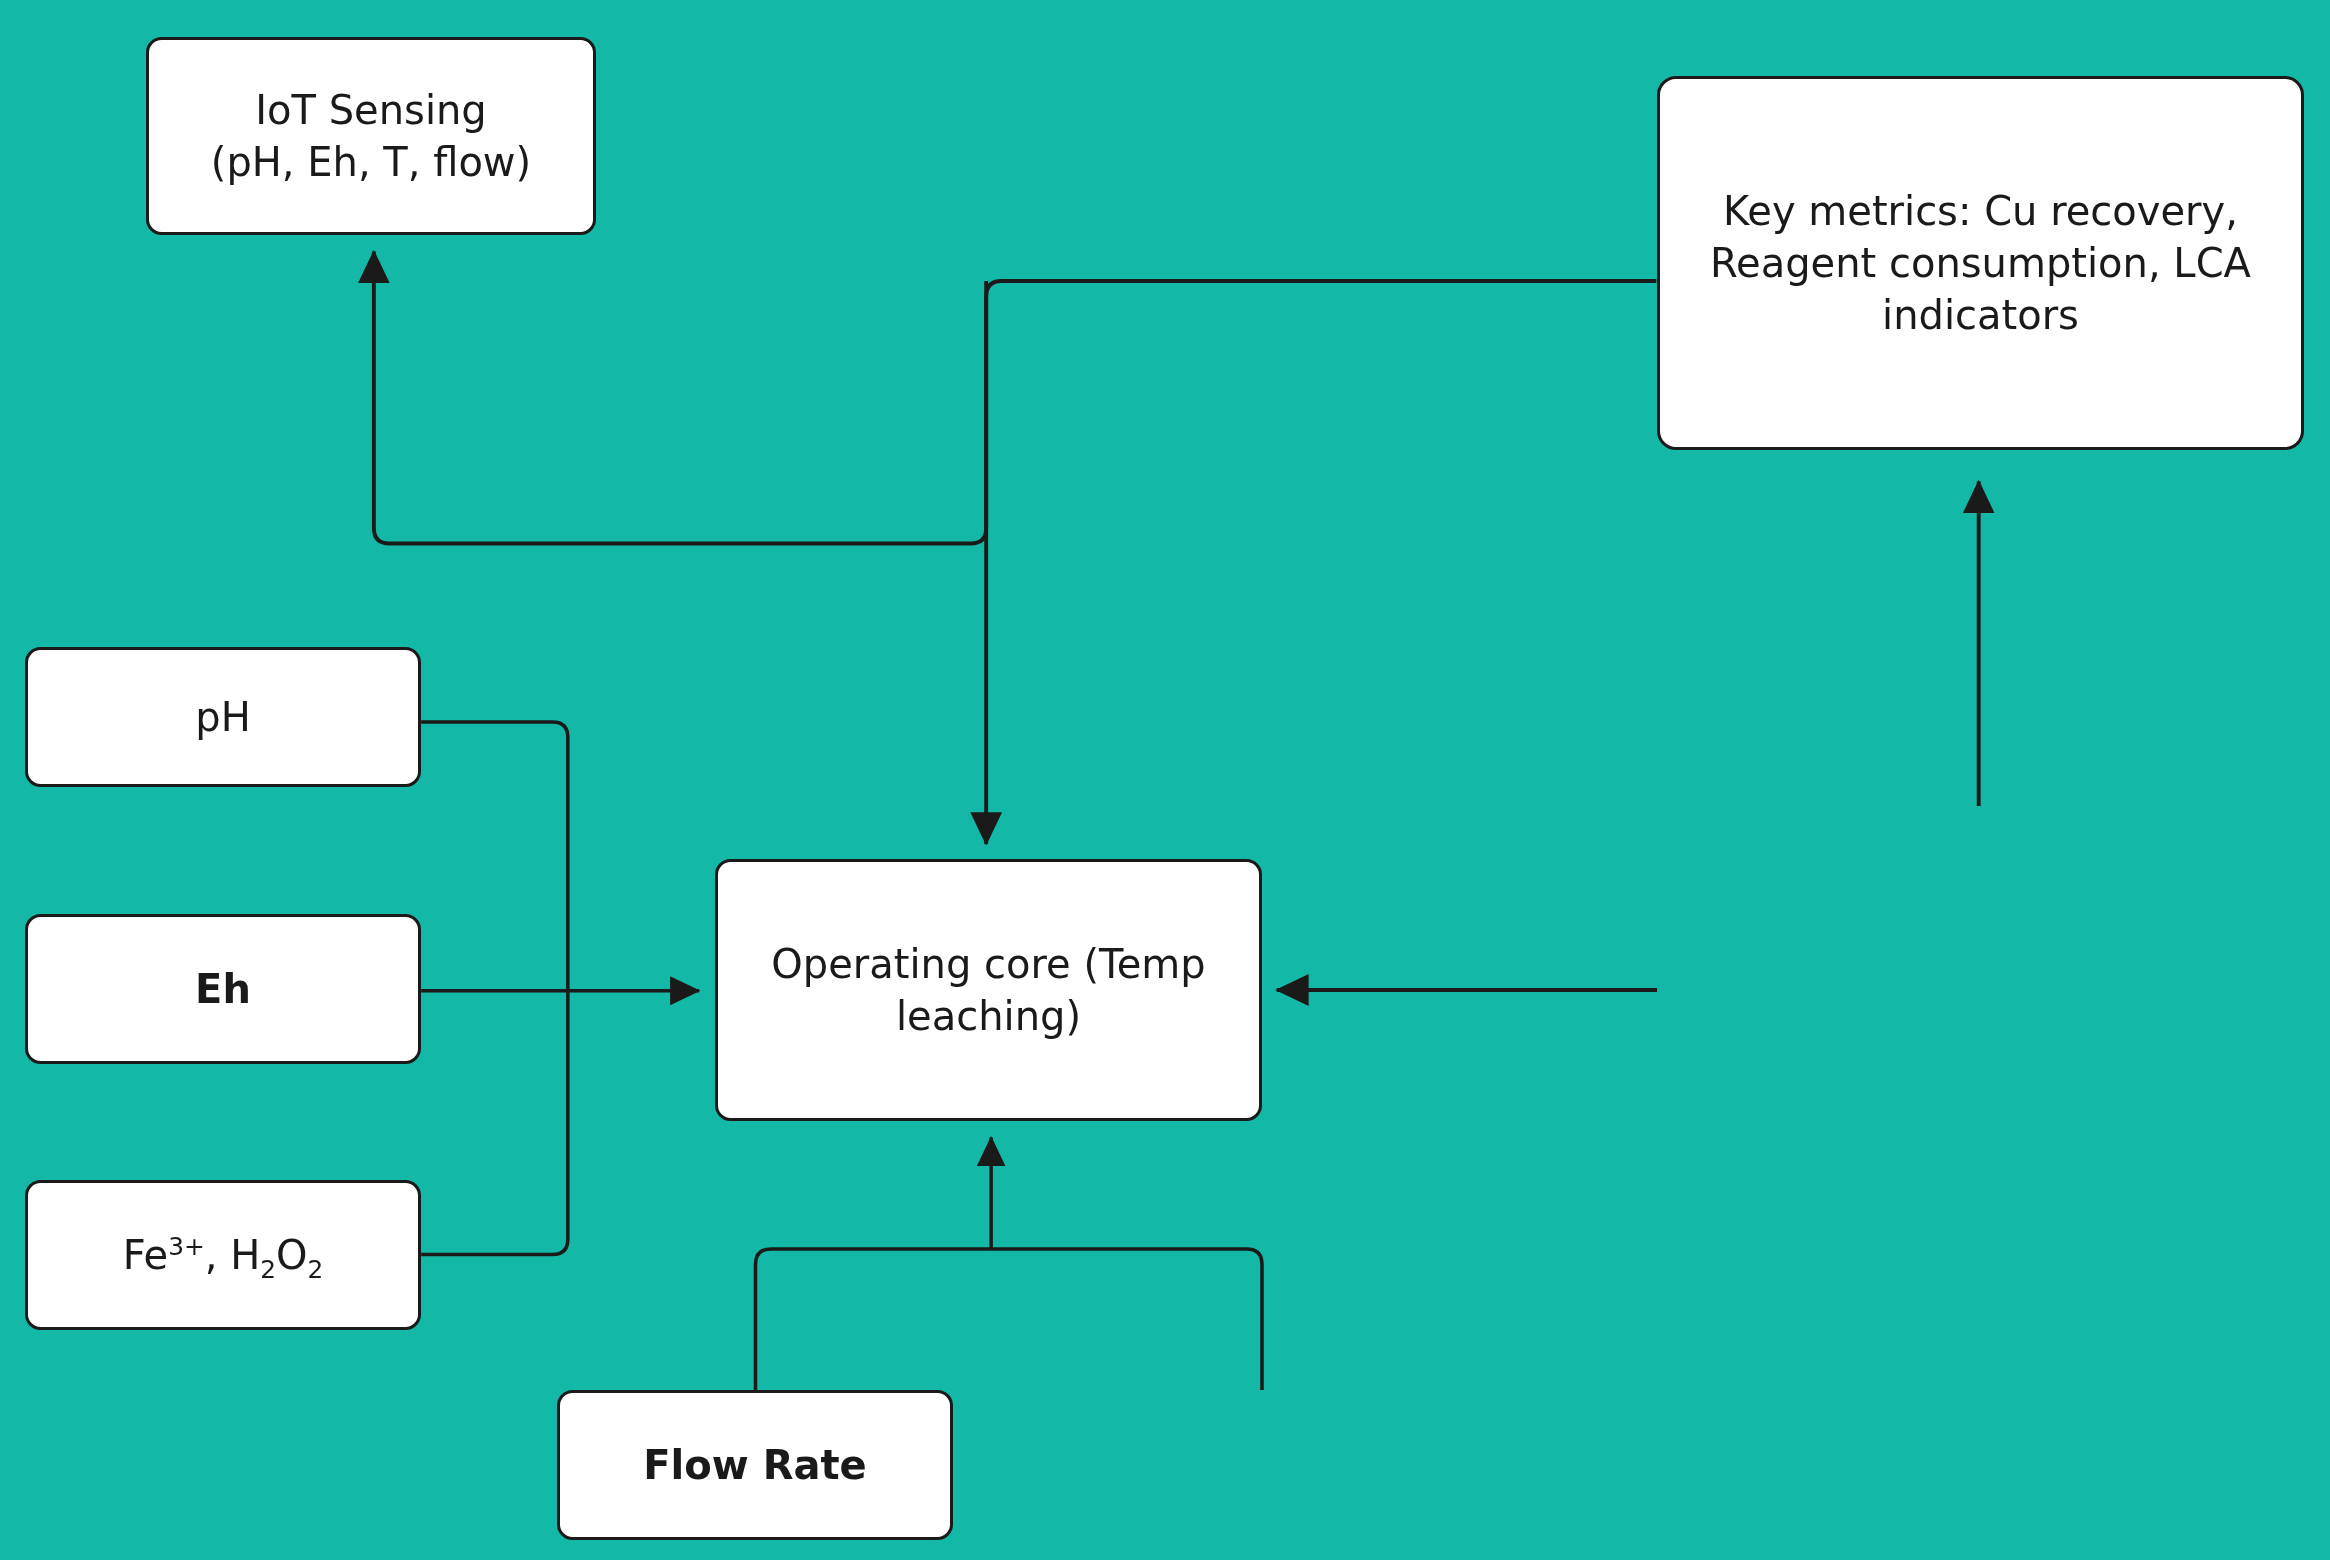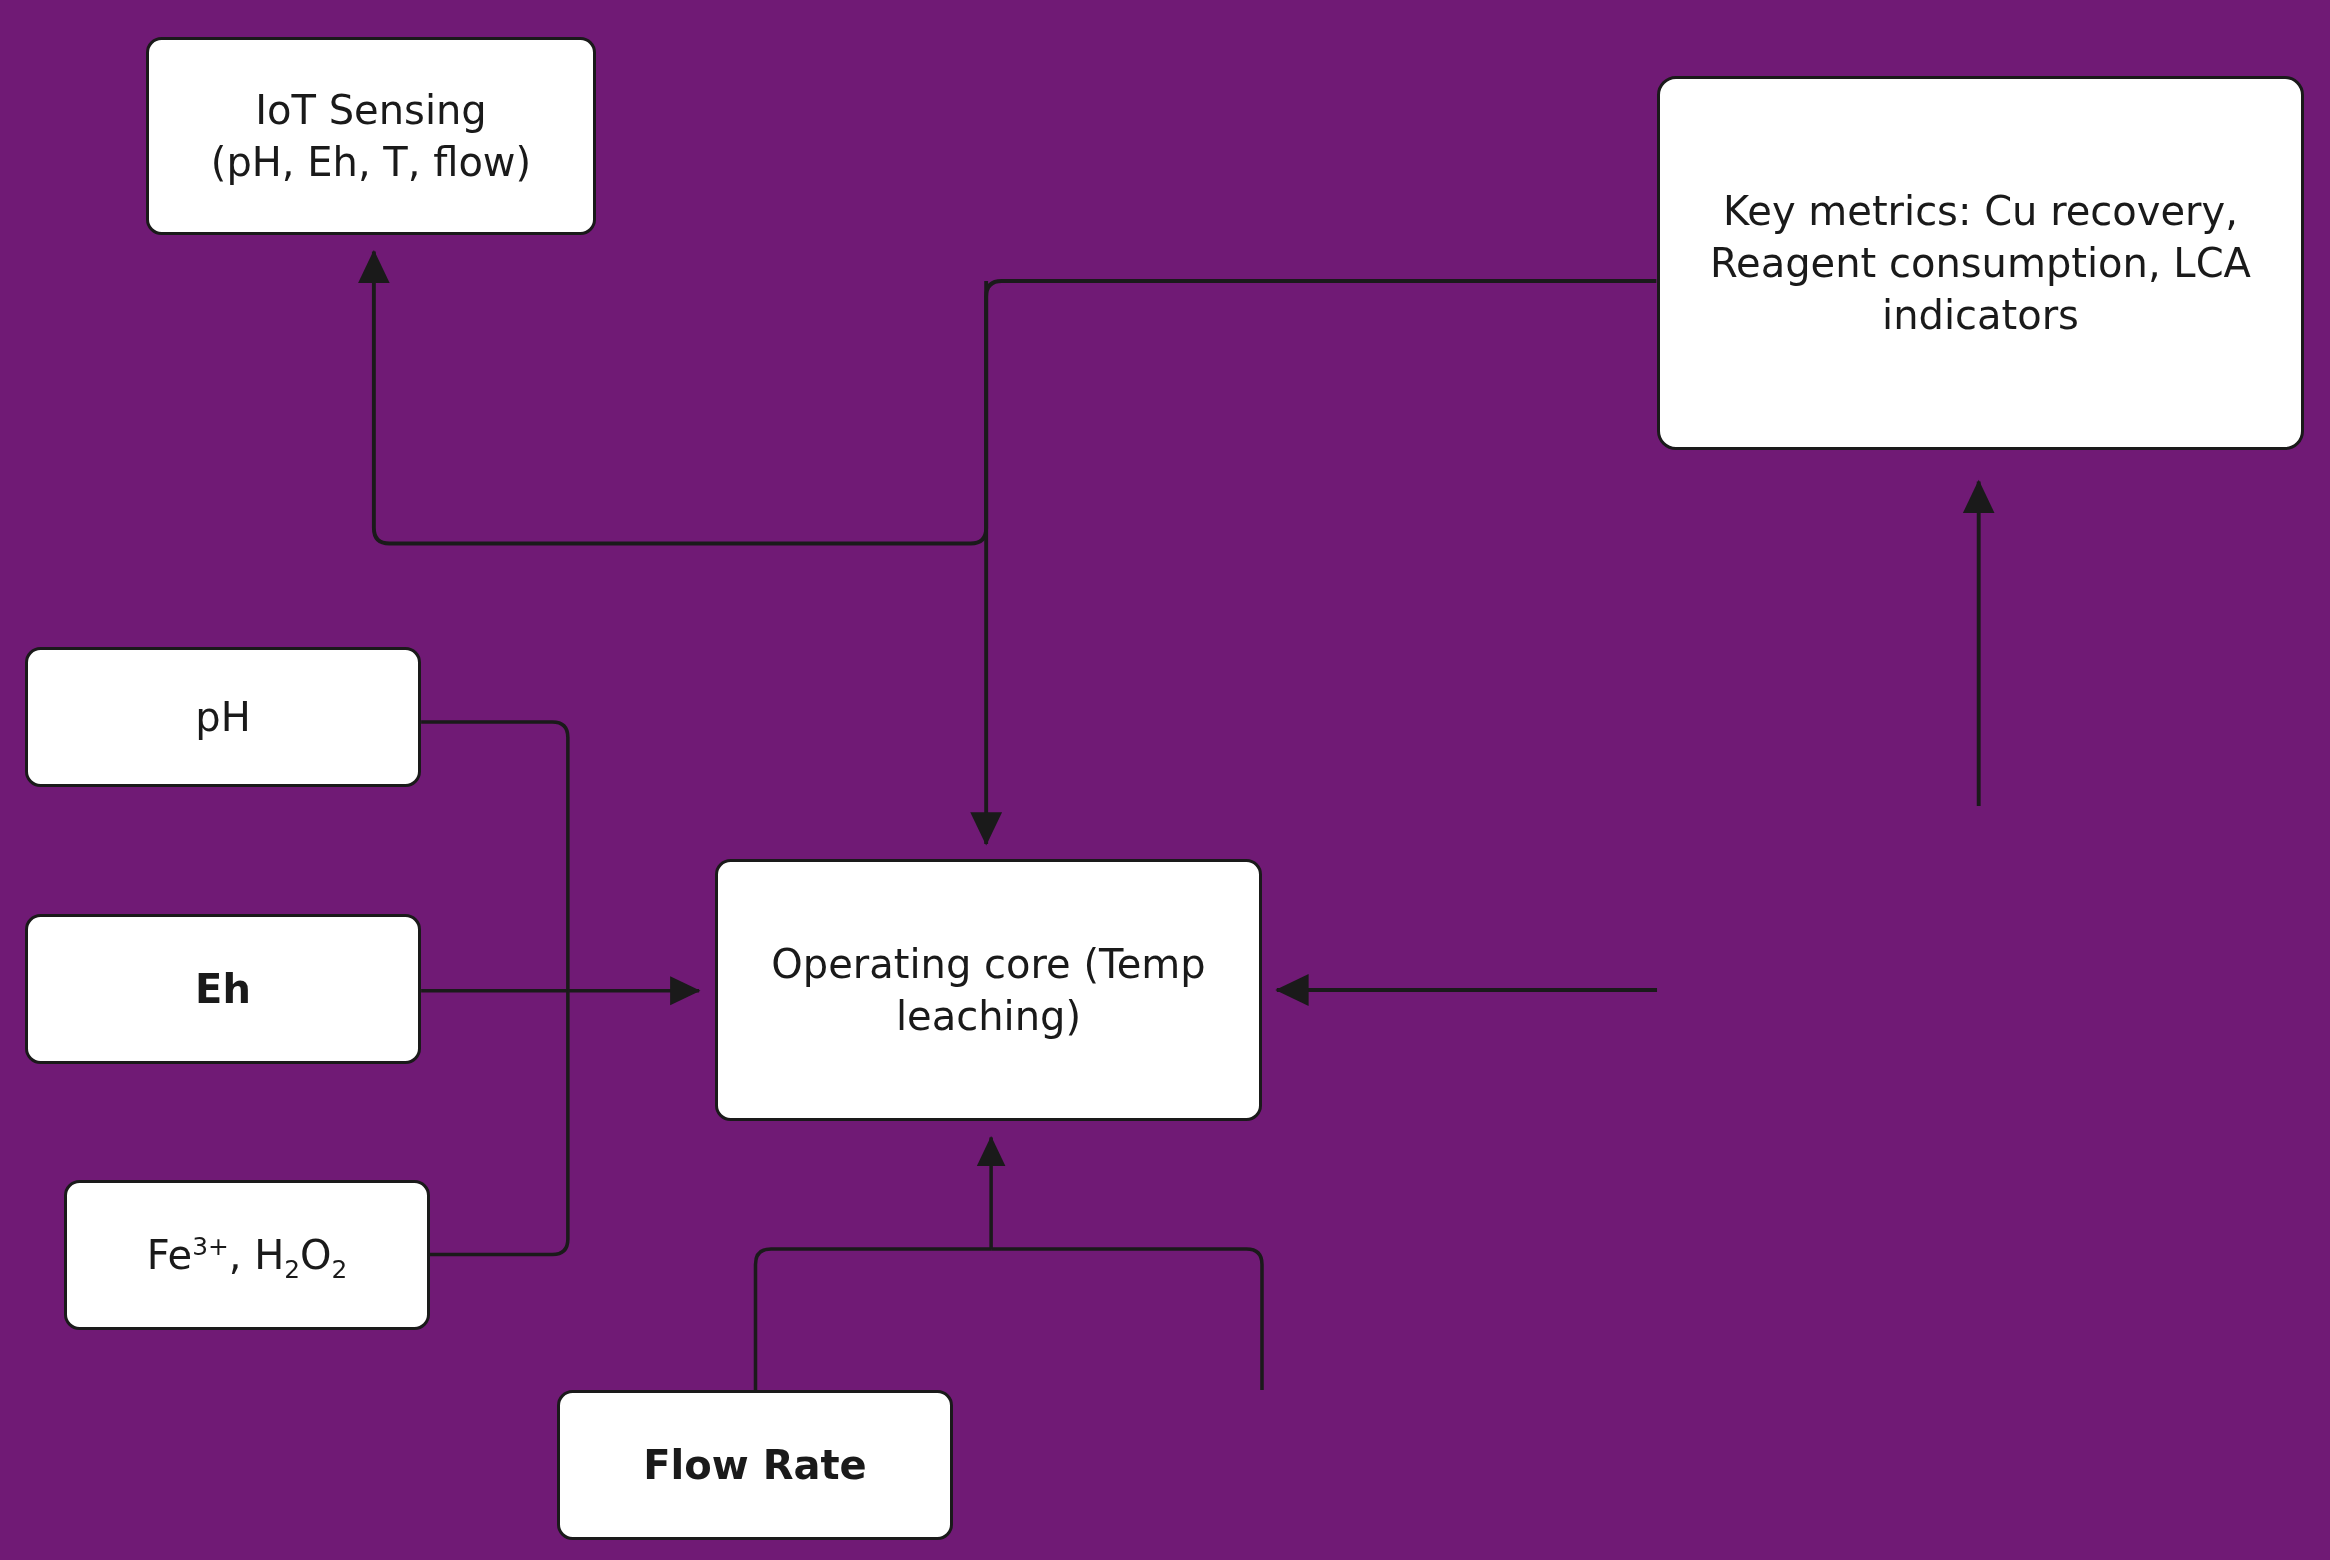--- a/index.html
+++ b/index.html
@@ -4,21 +4,21 @@
 <style>
   html, body {
     margin: 0;
     padding: 0;
     background: #ffffff;
   }
   #canvas {
     position: relative;
     width: 2330px;
     height: 1561px;
-    background: #701a75;
+    background: #14b8a6;
     font-family: "DejaVu Sans", sans-serif;
     overflow: hidden;
   }
   #wires {
     position: absolute;
     left: 0;
     top: 0;
     width: 2330px;
     height: 1561px;
   }
@@ -43,21 +43,21 @@
     line-height: 1.30;
     white-space: pre-line;
     font-size: 40px;
   }
   .node.small .txt { font-size: 40px; }
 
   #node-iot      { left: 146px;  top: 37px;   width: 450px;  height: 198px; }
   #node-metrics  { left: 1657px; top: 76px;  width: 647px;  height: 374px; border-radius: 19px; }
   #node-ph       { left: 25px;   top: 647px;  width: 396px;  height: 140px; }
   #node-eh       { left: 25px;   top: 914px; width: 396px;  height: 150px; font-weight: bold; }
-  #node-fe       { left: 25px;   top: 1180px; width: 366px;  height: 150px; margin-left: 39px; }
+  #node-fe       { left: 25px;   top: 1180px; width: 396px;  height: 150px; }
   #node-core     { left: 715px; top: 859px; width: 547px;  height: 262px; }
   #node-slr      { left: 1657px; top: 806px; width: 647px;  height: 381px; }
   #node-flow     { left: 557px;  top: 1390px; width: 396px;  height: 150px; font-weight: bold; }
   #node-temp     { left: 1064px; top: 1390px; width: 396px;  height: 150px; }
 
   sup, sub {
     font-size: 0.62em;
     line-height: 0;
   }
   sup { vertical-align: super; }

